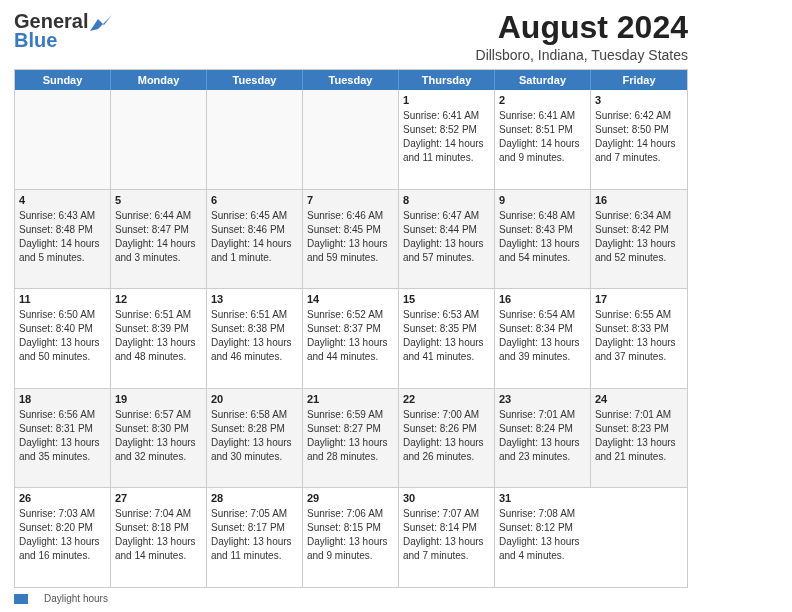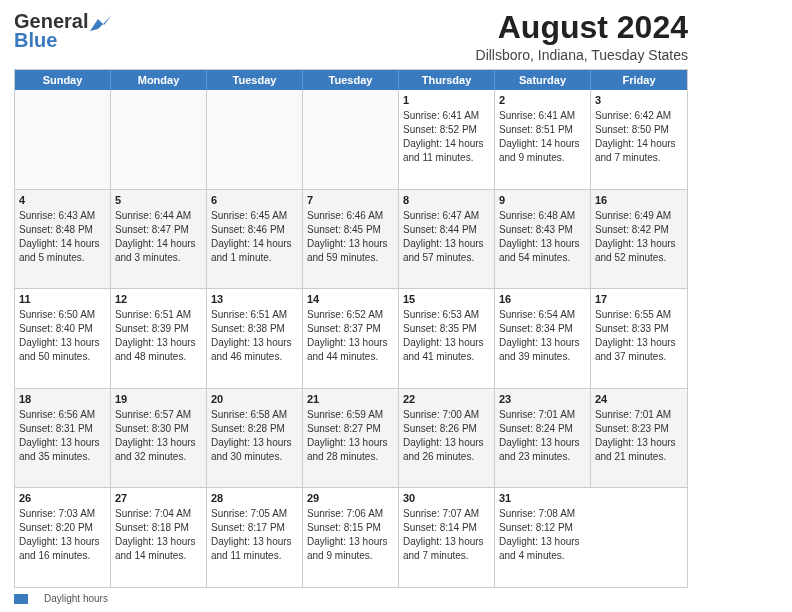--- a/index.html
+++ b/index.html
@@ -206,21 +206,21 @@
 Daylight: 13 hours and 57 minutes.</div>
           </div>
           <div class="cal-cell alt">
             <span class="day-num">9</span>
             <div class="cell-info">Sunrise: 6:48 AM
 Sunset: 8:43 PM
 Daylight: 13 hours and 54 minutes.</div>
           </div>
           <div class="cal-cell alt">
             <span class="day-num">16</span>
-            <div class="cell-info">Sunrise: 6:49 AM
+            <div class="cell-info">Sunrise: 6:34 AM
 Sunset: 8:42 PM
 Daylight: 13 hours and 52 minutes.</div>
           </div>
         </div>
         <div class="cal-row">
           <div class="cal-cell">
             <span class="day-num">11</span>
             <div class="cell-info">Sunrise: 6:50 AM
 Sunset: 8:40 PM
 Daylight: 13 hours and 50 minutes.</div>

